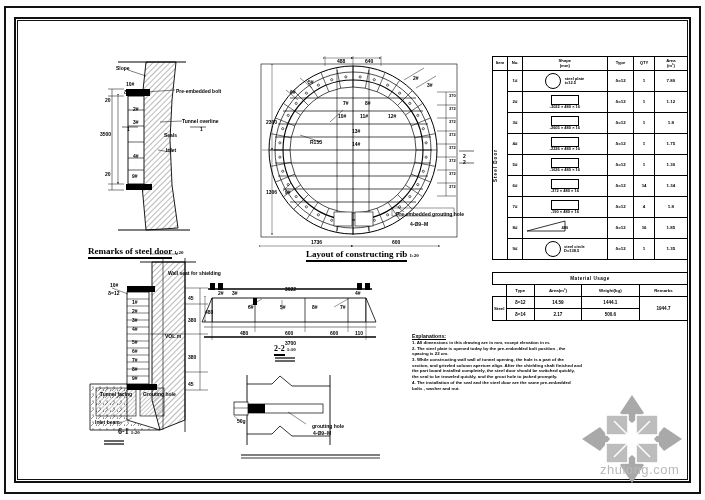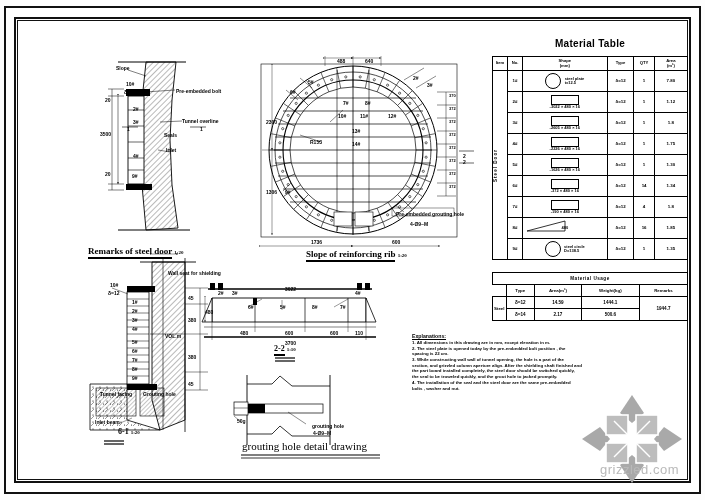--- a/index.html
+++ b/index.html
@@ -463,39 +463,35 @@
       <div class="lbl b" style="left:449px;top:172px;font-size:4px;">372</div>
       <div class="lbl b" style="left:449px;top:185px;font-size:4px;">372</div>
     </div>
 
   <div class="ttl" style="left:88px;top:246px;font-size:9px;">
     <u><span>Remarks of steel door</span></u>
     <span style="font-size:5px;font-weight:bold;">1:20</span>
   </div>
 
   <div class="ttl" style="left:306px;top:249px;font-size:9px;">
-    <u><span>Slope of reinforcing rib</span></u>
+    <u><span>Layout of constructing rib</span></u>
     <span style="font-size:5px;font-weight:bold;">1:20</span>
   </div>
 
   <div class="ttl" style="left:118px;top:427px;font-size:8px;">
     <span>6-1</span>
     <span style="font-size:5px;font-weight:bold;">1:20</span>
   </div>
 
   <div class="ttl" style="left:274px;top:344px;font-size:8px;">
     <u><span>2-2</span></u>
     <span style="font-size:5px;font-weight:bold;">1:10</span>
   </div>
 
-  <div class="ttl" style="left:242px;top:440px;font-size:11px;font-weight:normal;">
-    <span>grouting hole detail drawing</span>
-  </div>
-
-  <div class="mt-title">Material Table</div>
+
   <table id="mt">
     <thead>
         <tr>
           <th style="width:13px;">Item</th>
           <th style="width:13px;">No.</th>
           <th style="width:78px;">Shape<br>(mm)</th>
           <th style="width:24px;">Type</th>
           <th style="width:18px;">QTY</th>
           <th style="width:30px;">Area<br>(m²)</th>
         </tr>
@@ -646,15 +642,15 @@
       <rect x="28" y="50" width="22" height="20"></rect>
       <rect x="58" y="50" width="22" height="20"></rect>
     </g>
     <g stroke="#fff" stroke-width="1.4" fill="none">
       <line x1="54" y1="30" x2="54" y2="62"></line>
       <line x1="32" y1="46" x2="76" y2="46"></line>
       <line x1="36" y1="28" x2="72" y2="64"></line>
       <line x1="72" y1="28" x2="36" y2="64"></line>
     </g>
   </svg>
-  <div id="wmtext">grizzled.com</div>
+  <div id="wmtext">zhulong.com</div>
 
 </div>
 
 </body></html>

